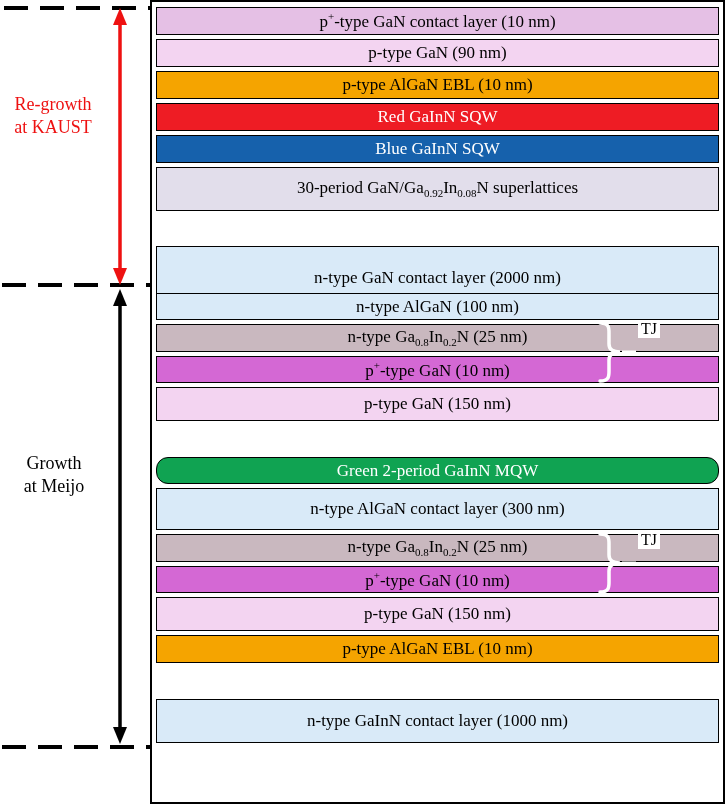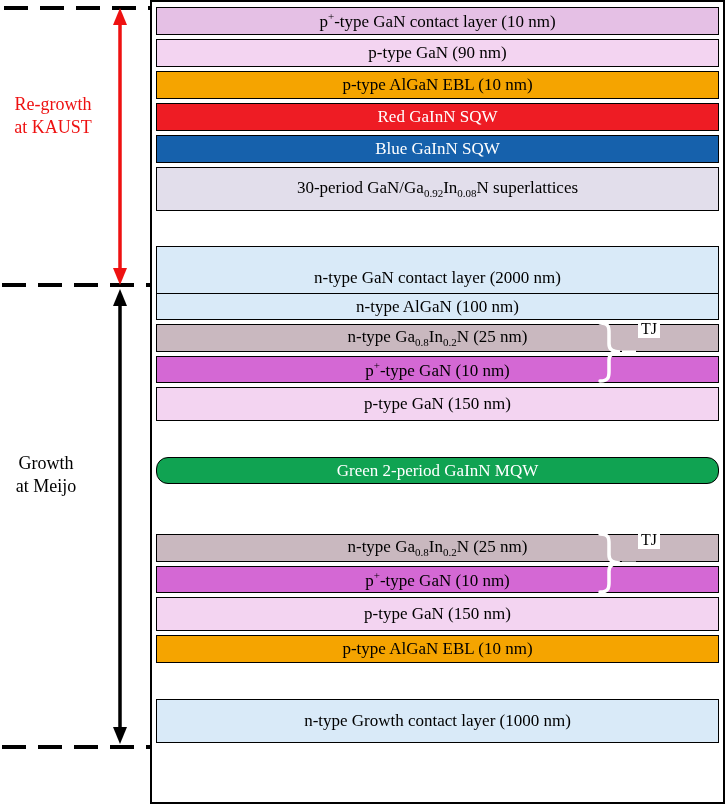--- a/index.html
+++ b/index.html
@@ -69,21 +69,21 @@
     <line x1="120" y1="301" x2="120" y2="731" stroke-width="3.5" stroke="#000000"></line>
     <polygon points="120,289 113,306 127,306" fill="#000000"></polygon>
     <polygon points="120,744 113,727 127,727" fill="#000000"></polygon>
   </svg>
 
   <div class="side-label" style="top: 93px; left: 0px; width: 106px; color: rgb(238, 17, 17);">
     <div>Re-growth</div>
     <div>at KAUST</div>
   </div>
 
-  <div class="side-label" style="top: 452px; left: 0; width: 92px; color: rgb(0, 0, 0);">
+  <div class="side-label" style="top: 452px; left: 8px; width: 92px; color: rgb(0, 0, 0);">
     <div>Growth</div>
     <div>at Meijo</div>
   </div>
 
   <div class="stack">
 
     <div class="layer" style="top: 5px; height: 28px; background: rgb(229, 192, 229); color: rgb(0, 0, 0);">
       <span>p<sup>+</sup>-type GaN contact layer (10 nm)</span>
     </div>
 
@@ -125,40 +125,43 @@
 
     <div class="layer" style="top: 385px; height: 34px; background: rgb(243, 212, 241); color: rgb(0, 0, 0);">
       <span>p-type GaN (150 nm)</span>
     </div>
 
 
     <div class="layer" style="top: 455px; height: 27px; background: rgb(16, 163, 82); color: rgb(255, 255, 255); border-radius: 12px;">
       <span>Green 2-period GaInN MQW</span>
     </div>
 
+    <div class="layer" style="top: 486px; height: 42px; background: rgb(217, 234, 248); color: rgb(0, 0, 0);">
+      <span>n-type AlGaN contact layer (300 nm)</span>
+    </div>
 
     <div class="layer" style="top: 532px; height: 28px; background: rgb(201, 184, 191); color: rgb(0, 0, 0);">
       <span>n-type Ga<sub>0.8</sub>In<sub>0.2</sub>N (25 nm)</span>
     </div>
 
     <div class="layer" style="top: 564px; height: 27px; background: rgb(212, 104, 212); color: rgb(0, 0, 0);">
       <span>p<sup>+</sup>-type GaN (10 nm)</span>
     </div>
 
     <div class="layer" style="top: 595px; height: 34px; background: rgb(243, 212, 241); color: rgb(0, 0, 0);">
       <span>p-type GaN (150 nm)</span>
     </div>
 
     <div class="layer" style="top: 633px; height: 28px; background: rgb(245, 164, 0); color: rgb(0, 0, 0);">
       <span>p-type AlGaN EBL (10 nm)</span>
     </div>
 
 
     <div class="layer" style="top: 697px; height: 44px; background: rgb(217, 234, 248); color: rgb(0, 0, 0);">
-      <span>n-type Growth contact layer (1000 nm)</span>
+      <span>n-type GaInN contact layer (1000 nm)</span>
     </div>
 
 
     <div class="tj-group" style="top:318px;left:444px">
       <svg width="42" height="64" viewBox="0 0 42 64">
         <path d="M4,3 C14,3 13,9 13,15 L13,24 C13,30 18,32 24,32 C18,32 13,34 13,40 L13,49 C13,55 14,61 4,61" fill="none" stroke="#ffffff" stroke-width="3.5" stroke-linecap="round"></path>
         <line x1="26" y1="32" x2="40" y2="32" stroke="#ffffff" stroke-width="3"></line>
       </svg>
       <span class="tj-label">TJ</span>
     </div>

